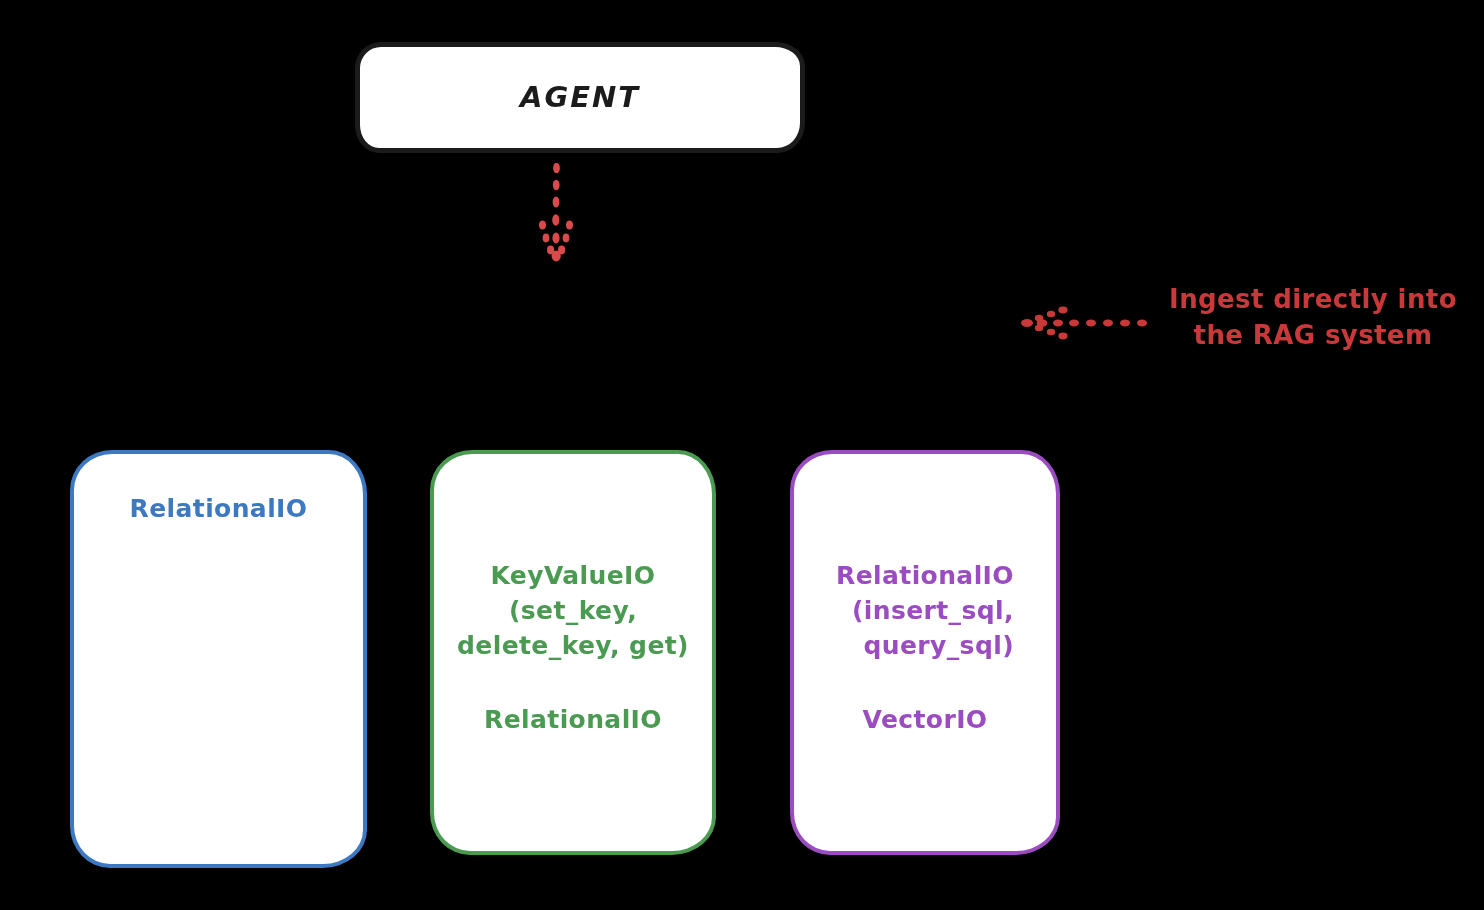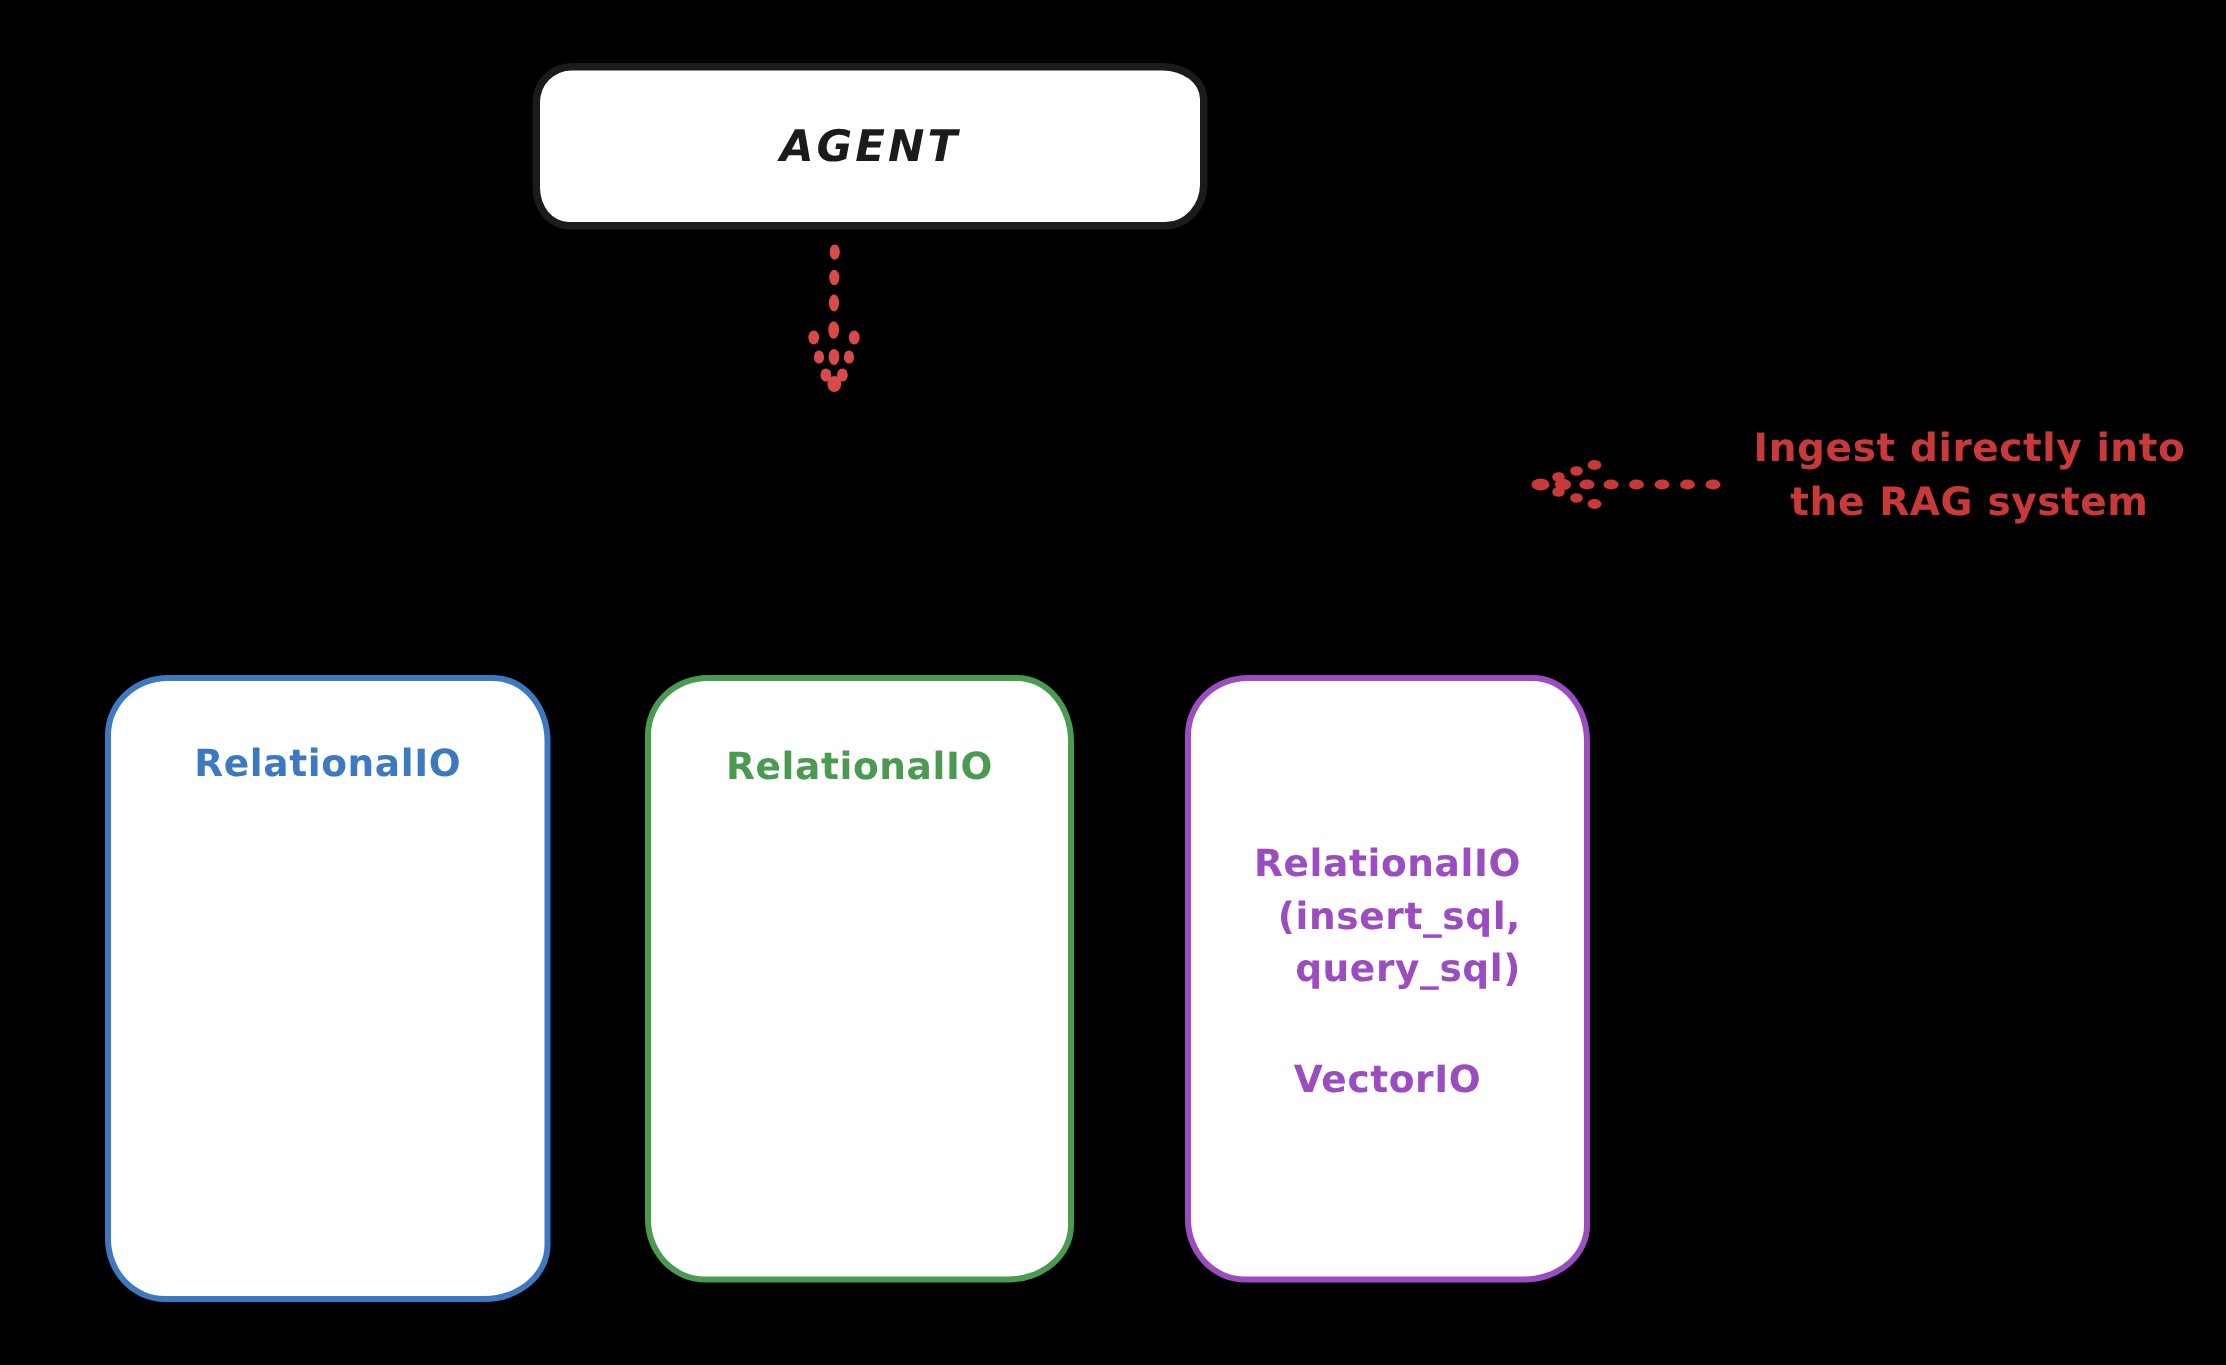--- a/index.html
+++ b/index.html
@@ -215,20 +215,23 @@
   </svg>
 
   <div id="ingest-annotation">Ingest directly into
 the RAG system</div>
 
   <div class="card" id="vector-card">
     <div class="card-index">RelationalIO</div>
   </div>
 
   <div class="card" id="keyvalue-card">
+    <div class="card-api">KeyValueIO
+(set_key,
+delete_key, get)</div>
     <div class="card-index">RelationalIO</div>
   </div>
 
   <div class="card" id="relational-card">
     <div class="card-api">RelationalIO
 (insert_sql,
 query_sql)</div>
     <div class="card-index">VectorIO</div>
   </div>
 

